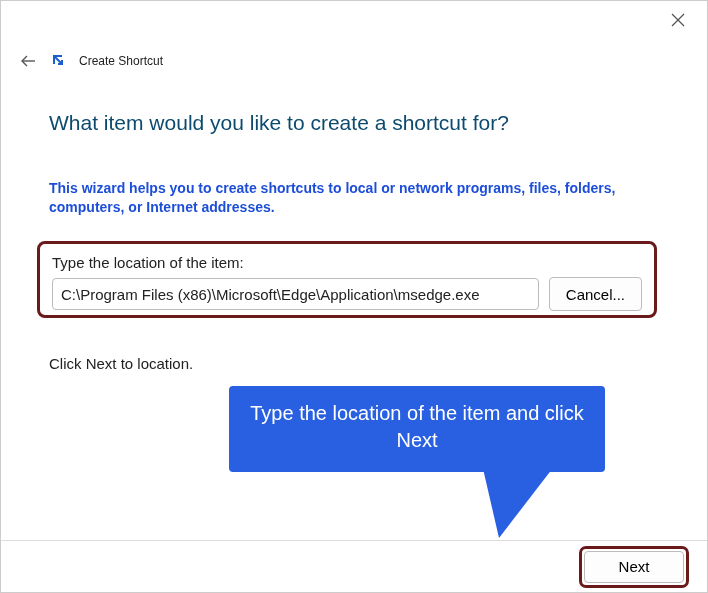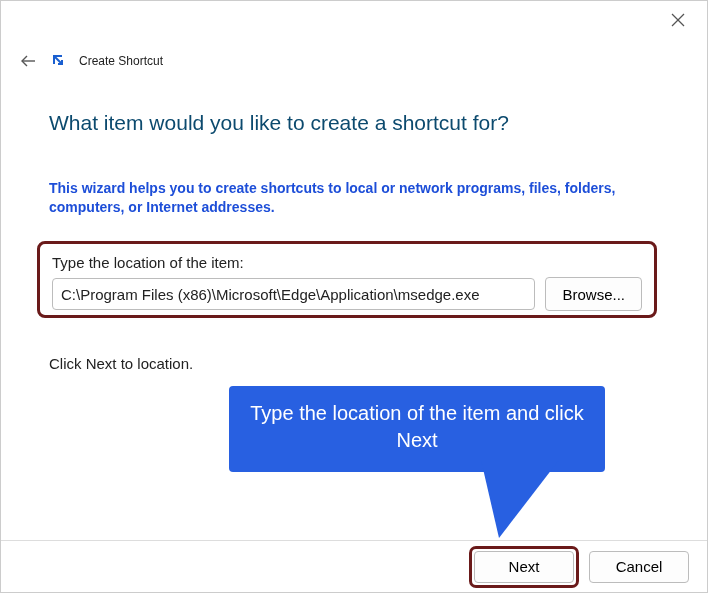--- a/index.html
+++ b/index.html
@@ -198,27 +198,26 @@
 </div>
 
 <div class="heading">What item would you like to create a shortcut for?</div>
 
 <div class="desc">This wizard helps you to create shortcuts to local or network programs, files, folders, computers, or Internet addresses.</div>
 
 <div class="highlight-box">
   <div class="field-label">Type the location of the item:</div>
   <div class="field-row">
     <input class="location-input" type="text" value="C:\Program Files (x86)\Microsoft\Edge\Application\msedge.exe" style="">
-    <button class="browse-btn">Browse...</button>
+    <button class="browse-btn">Cancel...</button>
   </div>
 </div>
 
 <div class="continue-text">Click Next to location.</div>
 
 <div class="callout">Type the location of the item and click Next</div>
 <div class="callout-tail"></div>
 
 <div class="footer">
   <span class="next-highlight">
     <button>Next</button>
   </span>
-  <button>Cancel</button>
 </div>
 
 </body></html>

